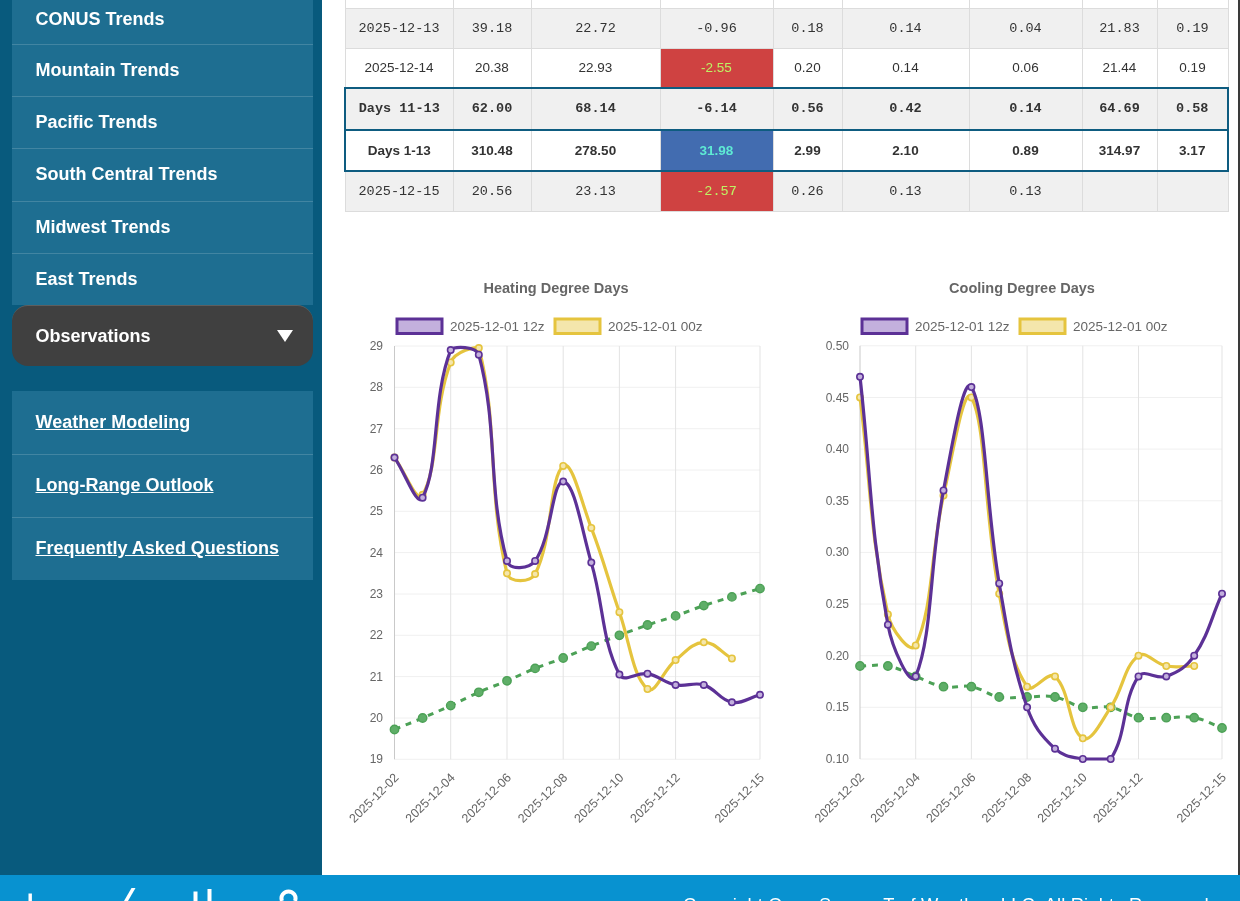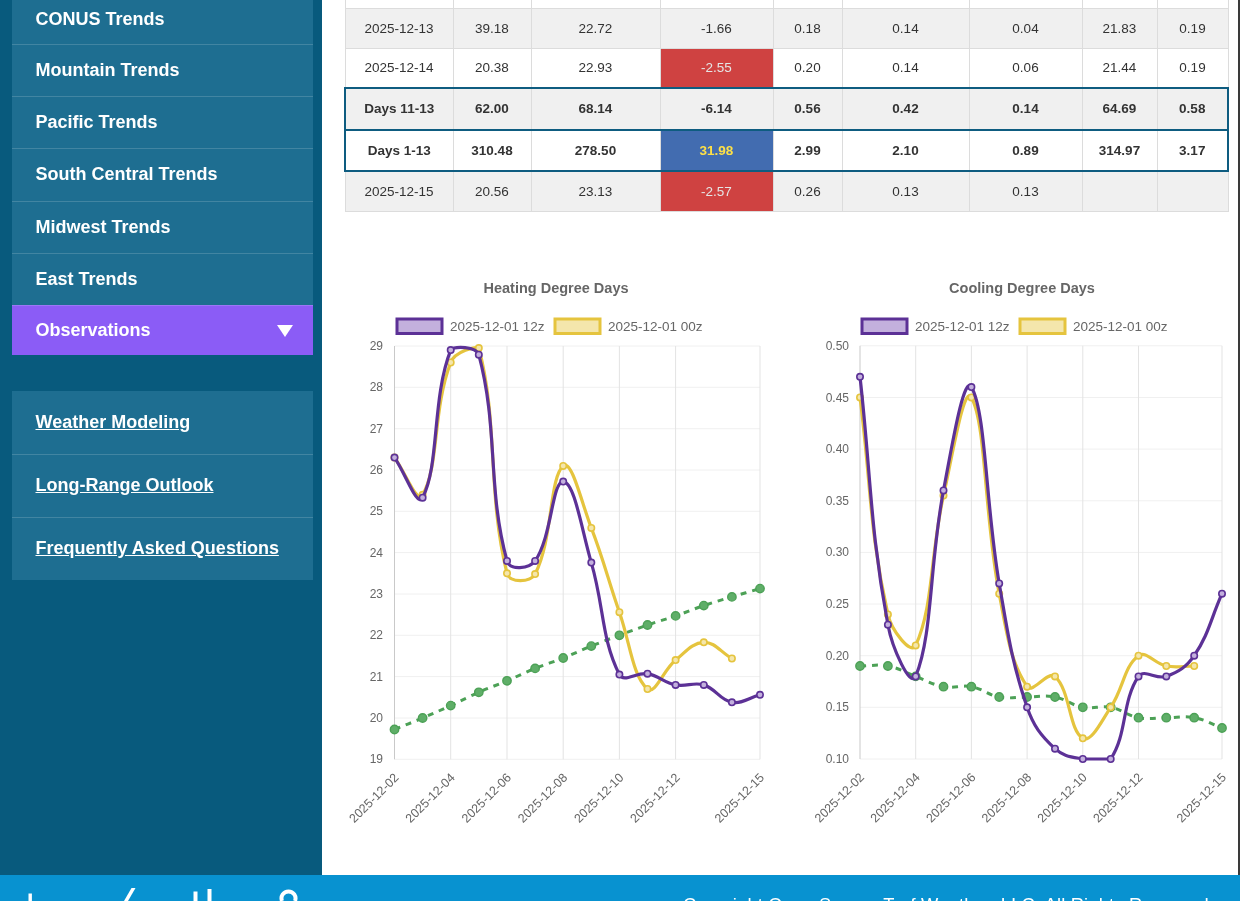--- a/index.html
+++ b/index.html
@@ -6,36 +6,36 @@
 html,body { width:1240px; height:901px; overflow:hidden; background:#fff;
   font-family:"Liberation Sans", sans-serif; position:relative; }
 #sidebar { position:absolute; left:0; top:0; width:322px; height:875px; background:#085a7d; }
 .panel { position:absolute; left:12px; width:301px; }
 .mitem { background:#1e6e91; color:#fff; font-weight:bold; font-size:18px;
   padding-left:23.5px; display:flex; align-items:center;
   border-top:1px solid rgba(255,255,255,0.16); position:relative; }
 .mitem.first { border-top:none; }
 .p1 .mitem { height:52.3px; }
 .p2 .mitem { height:63px;text-decoration:underline; }
-.mitem.hl { background:#8b5cf6; height:50px; border-top:1px solid rgba(255,255,255,0.16); }
+.mitem.hl { background:#404040; height:61px; border-top:1px solid rgba(255,255,255,0.16);border-radius:16px; }
 .caret { position:absolute; right:20.5px; top:50%; margin-top:-6px; width:0; height:0;
   border-left:8.5px solid transparent; border-right:8.5px solid transparent;
   border-top:12px solid #fff; }
 #dtable { position:absolute; left:344px; top:-32.5px; border-collapse:collapse;
   font-size:13.5px; color:#333; table-layout:fixed; }
 #dtable td { border:1px solid #dcdcdc; text-align:center; height:40px;
   overflow:hidden; white-space:nowrap; }
 #dtable td:first-child { }
-#dtable tr.g { background:#f0f0f0; }
+#dtable tr.g { background:#f0f0f0;font-family:Liberation Mono, monospace; }
 #dtable tr.b td { font-weight:bold;margin-top:16px; }
 #dtable tr.outl td { border-top:2px solid #0e5c80; border-bottom:2px solid #0e5c80; height:41.5px; }
 #dtable tr.outl td:first-child { border-left:2px solid #0e5c80; }
 #dtable tr.outl td:last-child { border-right:2px solid #0e5c80; }
-td.red { background:#cf4241; color:#e5e5e5; }
-td.blue { background:#426cb0; color:#fde047; }
+td.red { background:#cf4241; color:#bef264; }
+td.blue { background:#426cb0; color:#5eead4; }
 #footer { position:absolute; left:0; top:875px; width:1240px; height:26px; background:#0892d0; }
 #redge { position:absolute; left:1238px; top:0; width:1.5px; height:875px; background:#3a3a3a; }
 #copy { position:absolute; left:683px; top:19.2px; color:#fff; font-size:18.3px;
   white-space:nowrap; letter-spacing:0.2px; }
 </style>
 </head>
 <body>
 <div id="sidebar">
   <div class="panel p1" style="top:-8.7px">
     <div class="mitem first" style="padding-top:5px">CONUS Trends</div>
@@ -73,21 +73,21 @@
         <td></td>
         <td></td>
         <td></td>
         <td></td>
         <td></td>
       </tr>
   <tr class="g">
         <td>2025-12-13</td>
         <td>39.18</td>
         <td>22.72</td>
-        <td>-1.66</td>
+        <td>-0.96</td>
         <td>0.18</td>
         <td>0.14</td>
         <td>0.04</td>
         <td>21.83</td>
         <td>0.19</td>
       </tr>
   <tr>
         <td>2025-12-14</td>
         <td>20.38</td>
         <td>22.93</td>

